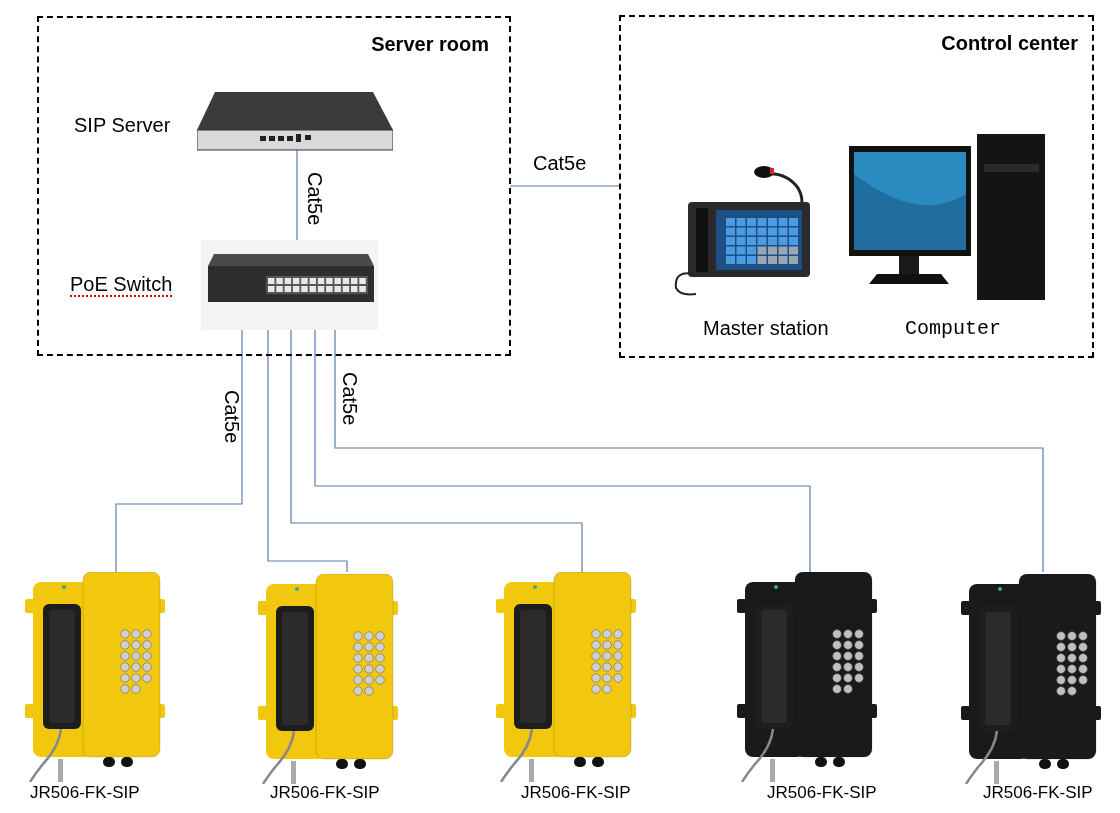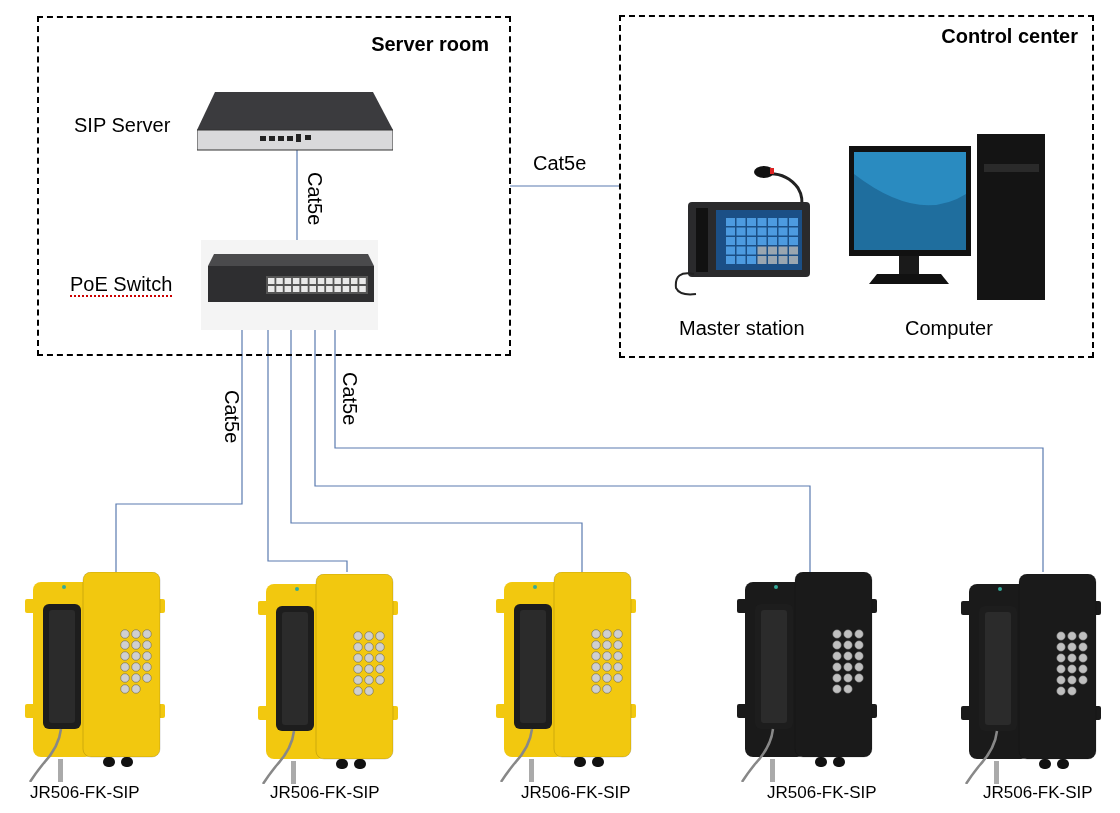--- a/index.html
+++ b/index.html
@@ -2,21 +2,21 @@
 <html><head>
 <meta charset="utf-8">
 <style>
   html,body{margin:0;padding:0;background:#fff;}
   body{width:1120px;height:813px;position:relative;overflow:hidden;font-family:"Liberation Sans",sans-serif;color:#000;}
   .zone{position:absolute;border:2px dashed #000;box-sizing:border-box;}
   #zone-server{left:37px;top:16px;width:474px;height:340px;}
   #zone-control{left:619px;top:15px;width:475px;height:343px;border-width:2px;border-style:dashed;}
   .zone-title{position:absolute;font-weight:bold;font-size:20px;}
   #zone-server .zone-title{right:20px;top:15px;text-align:right;}
-  #zone-control .zone-title{right:14px;top:8px;text-align:center;}
+  #zone-control .zone-title{right:14px;top:15px;text-align:center;}
   .lbl{position:absolute;font-size:20px;white-space:nowrap;}
   .vlbl{position:absolute;font-size:20px;transform:rotate(90deg);transform-origin:left top;white-space:nowrap;}
   svg.wires{position:absolute;left:0;top:0;}
   .dev{position:absolute;}
   .poe-underline{border-bottom:2px dotted #c00;}
 </style>
 </head>
 <body>
 
 <svg class="wires" width="1120" height="813">
@@ -133,32 +133,32 @@
       <rect x="68.5" y="94" width="9" height="8"></rect>
       <rect x="79" y="94" width="9" height="8"></rect>
       <rect x="89.5" y="94" width="9" height="8" fill="#9aa6b0"></rect>
       <rect x="100" y="94" width="9" height="8" fill="#9aa6b0"></rect>
       <rect x="110.5" y="94" width="9" height="8" fill="#9aa6b0"></rect>
       <rect x="121" y="94" width="9" height="8" fill="#9aa6b0"></rect>
     </g>
   <rect x="28" y="46" width="12" height="64" fill="#111"></rect>
   <path d="M26,112 q-20,-4 -18,14 q4,8 20,6" stroke="#222" stroke-width="2" fill="none"></path>
 </svg>
-<div class="lbl" style="left:679px;top:317px;">Master station</div>
+<div class="lbl" style="left:703px;top:317px;">Master station</div>
 
 <svg class="dev" style="left:849px;top:134px;" width="210" height="170">
   <rect x="128" y="0" width="68" height="166" fill="#141414"></rect>
   <rect x="135" y="30" width="55" height="8" fill="#2a2a2a"></rect>
   <rect x="0" y="12" width="122" height="110" fill="#111"></rect>
   <rect x="5" y="18" width="112" height="98" fill="#2a8bc0"></rect>
   <path d="M5,40 Q70,90 117,60 L117,116 L5,116 Z" fill="#1f6e9e"></path>
   <rect x="50" y="122" width="20" height="18" fill="#1a1a1a"></rect>
   <polygon points="20,150 100,150 92,140 28,140" fill="#111"></polygon>
 </svg>
-<div class="lbl" style="left:905px;top:317px;">Computer</div>
+<div class="lbl" style="left:905px;top:317px;font-family:Liberation Mono, monospace;">Computer</div>
 
 <div id="phones">
     <div class="dev" style="left: 25px; top: 572px;"><svg width="145" height="210">
       <rect x="0" y="27" width="10" height="14" rx="2" fill="#f2c80f"></rect>
       <rect x="0" y="132" width="10" height="14" rx="2" fill="#f2c80f"></rect>
       <rect x="130" y="27" width="10" height="14" rx="2" fill="#f2c80f"></rect>
       <rect x="130" y="132" width="10" height="14" rx="2" fill="#f2c80f"></rect>
       <rect x="8" y="10" width="60" height="175" rx="8" fill="#f2c80f"></rect>
       <rect x="58" y="0" width="77" height="185" rx="8" fill="#f2c80f" stroke="rgba(0,0,0,0.15)"></rect>
       <circle cx="39" cy="15" r="2" fill="#3a9"></circle>

